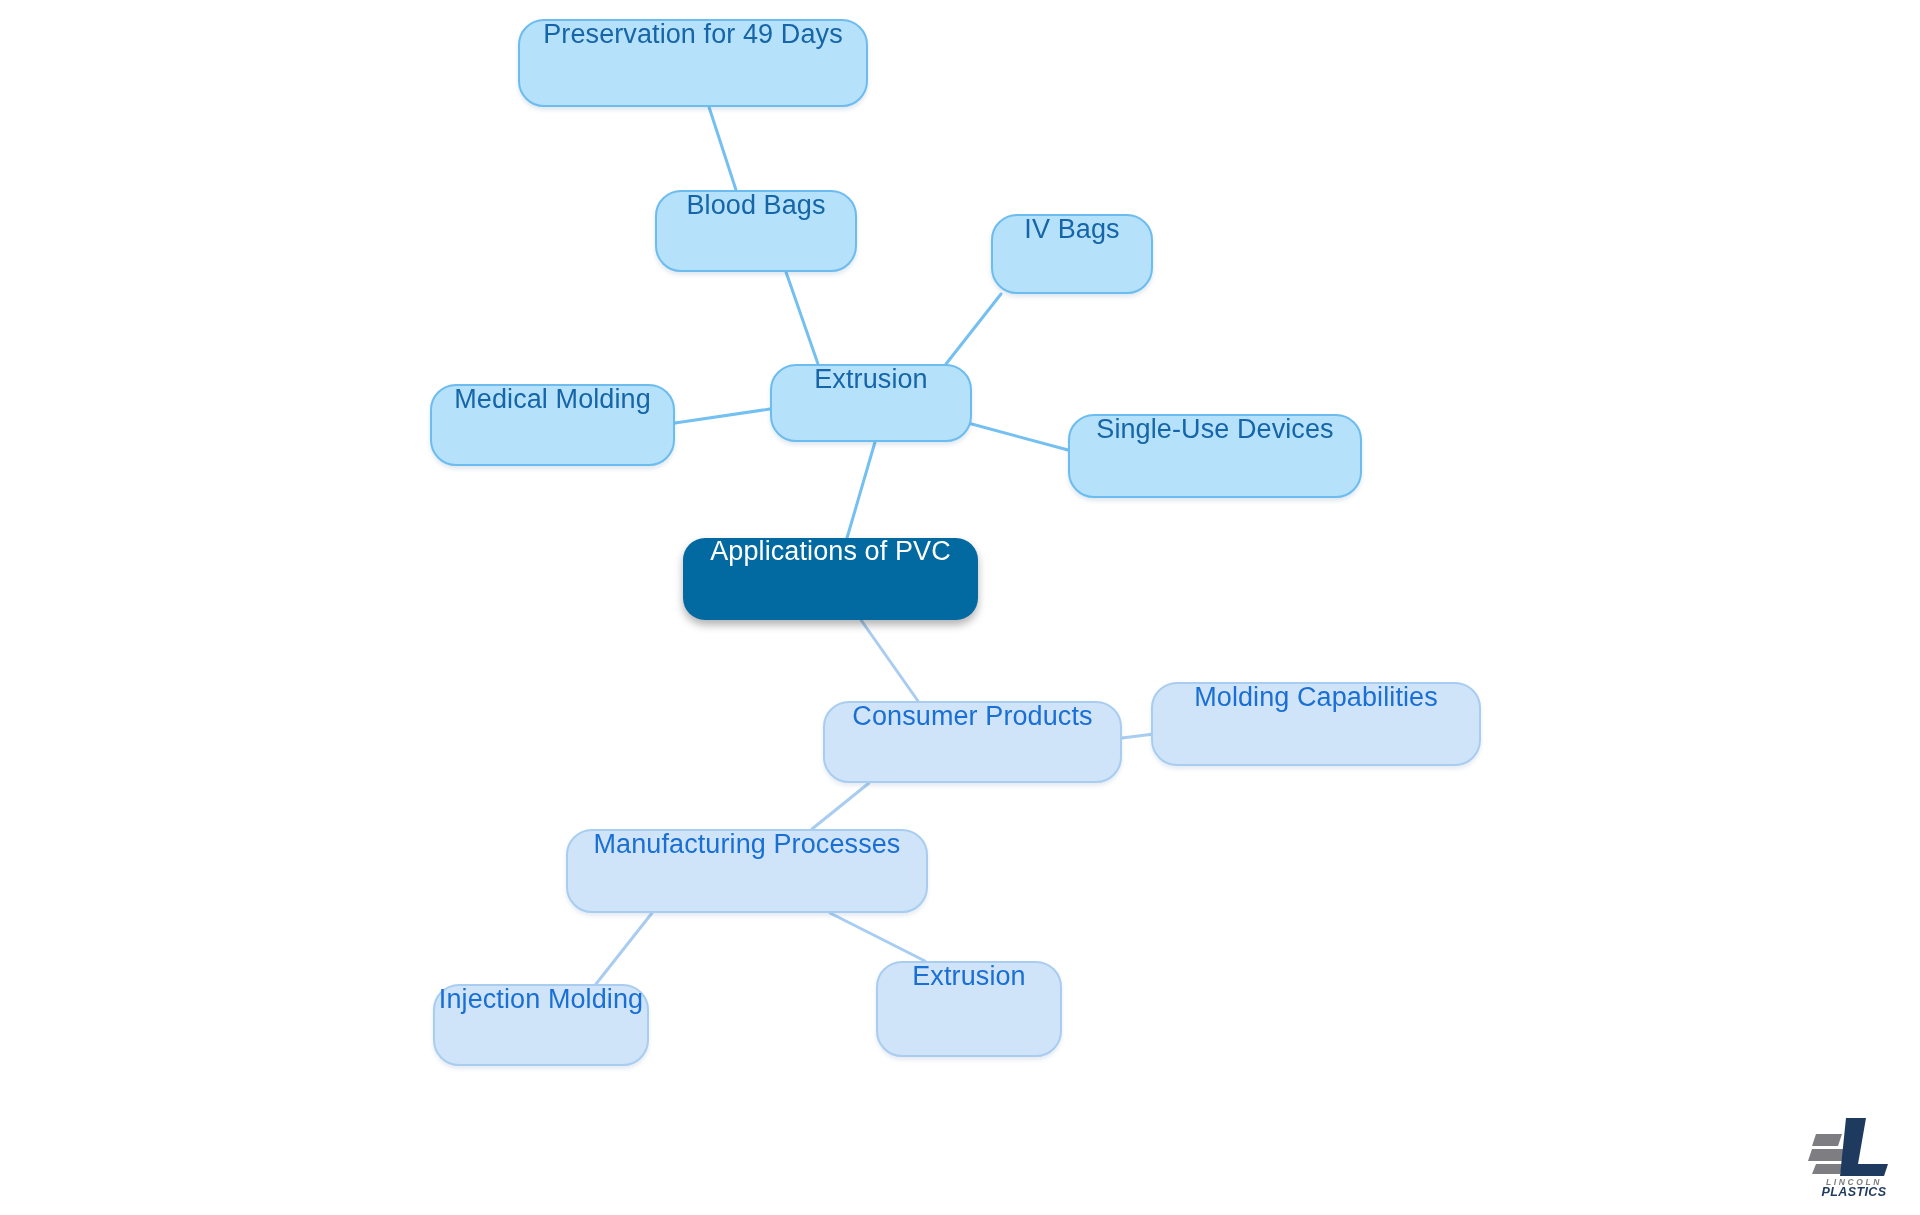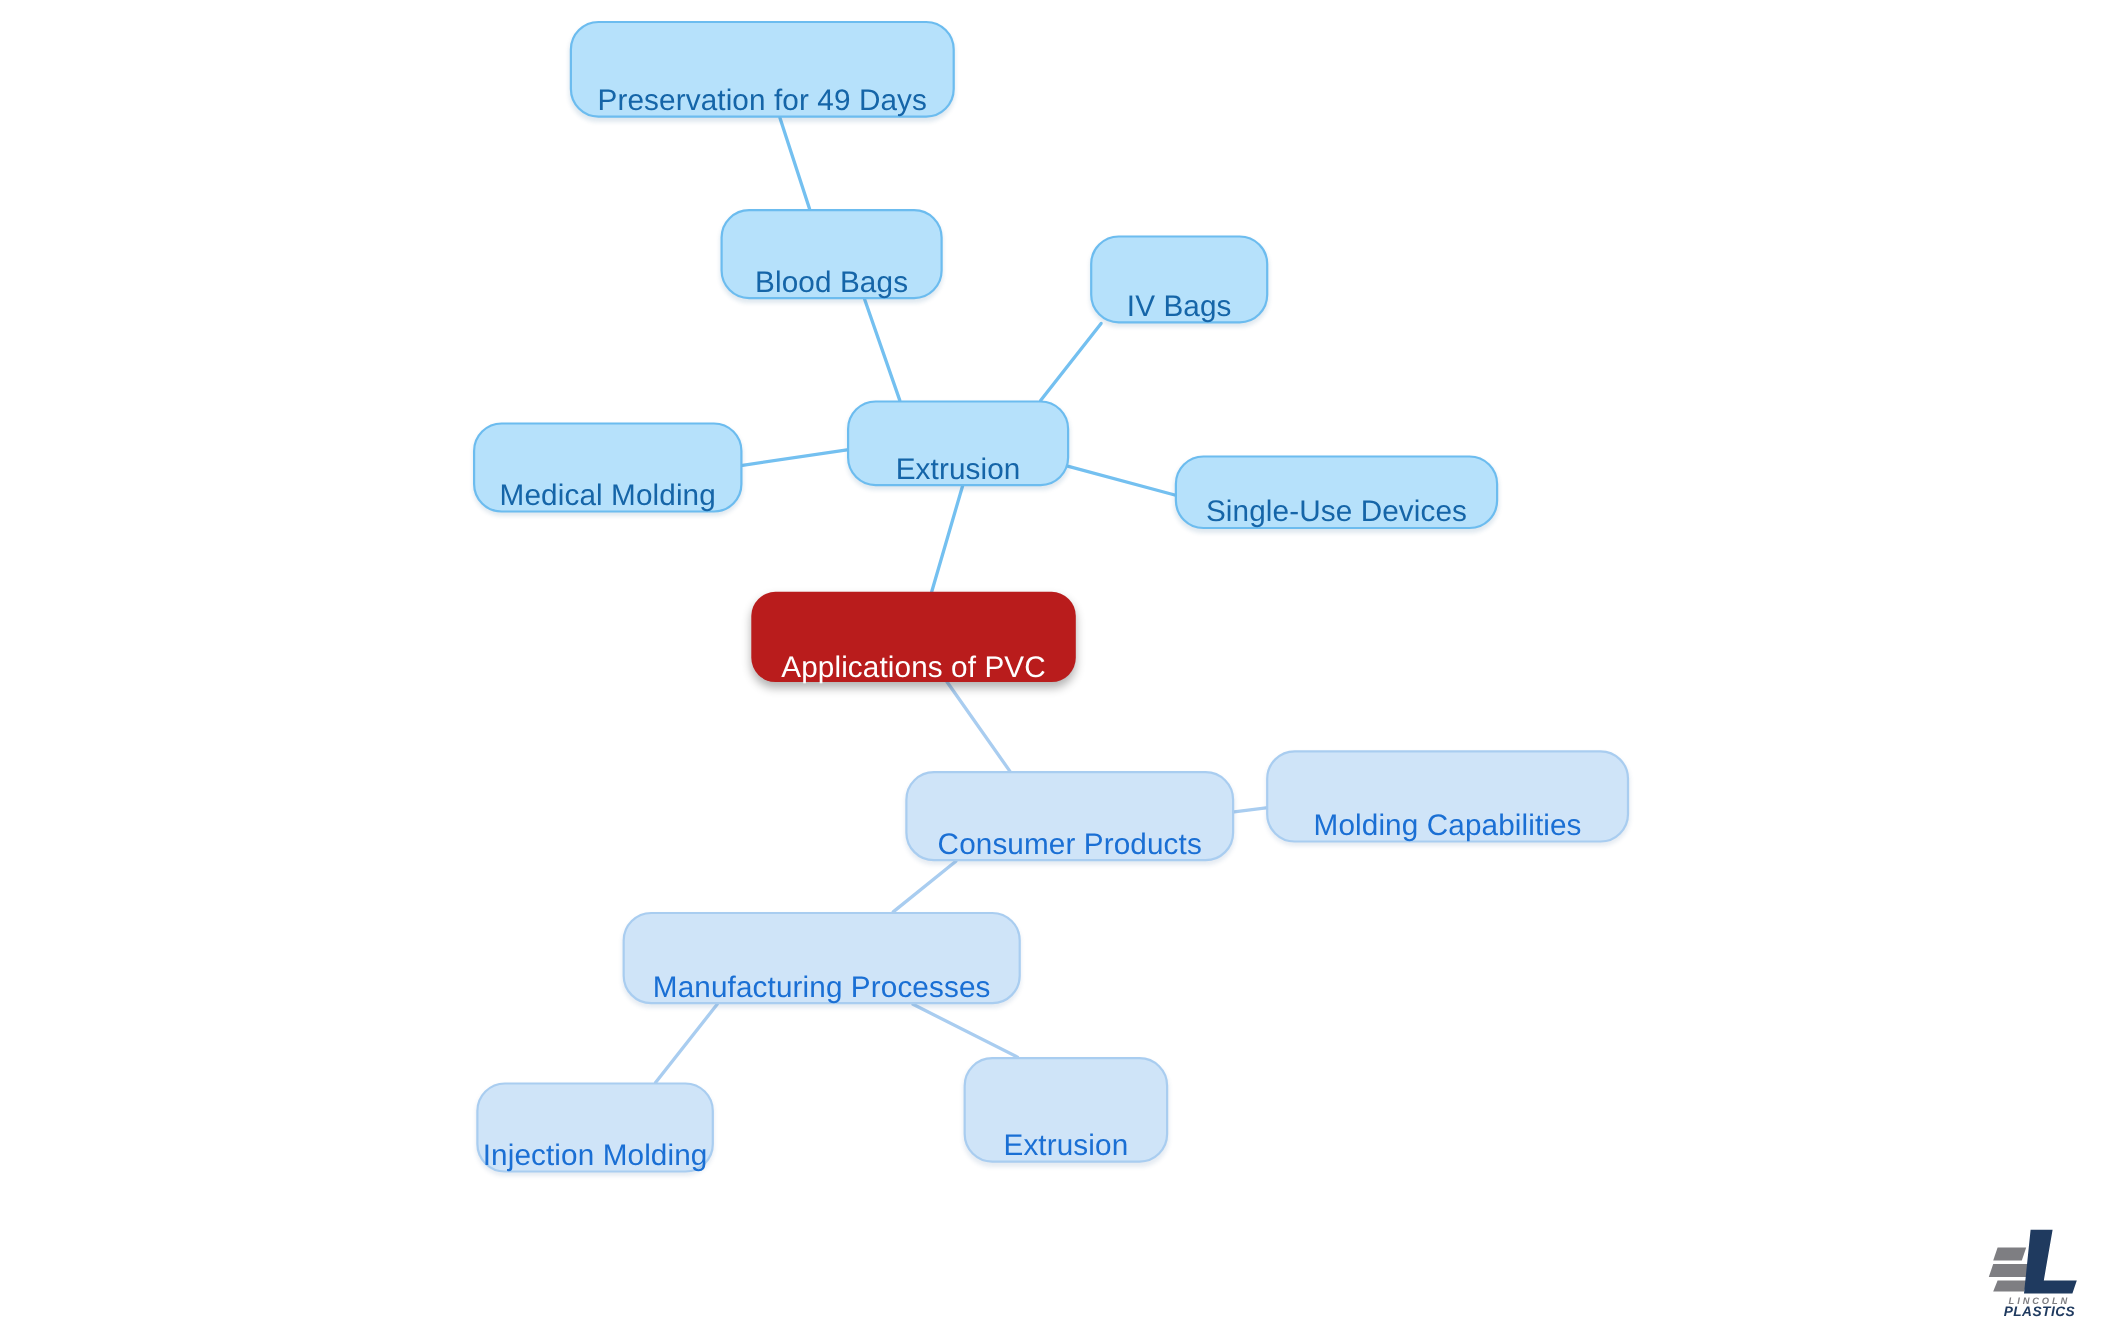--- a/index.html
+++ b/index.html
@@ -24,29 +24,29 @@
   #edges {
     position: absolute;
     left: 0;
     top: 0;
     width: 1920px;
     height: 1215px;
   }
   .node {
     position: absolute;
     display: flex;
-    align-items: flex-end;
+    align-items: flex-start;
     justify-content: center;
     box-sizing: border-box;
     text-align: center;
     white-space: nowrap;
     line-height: 1;
   }
   .node-root {
-    background: #b91c1c;
+    background: #0369a1;
     color: #ffffff;
     border-radius: 22px;
     font-size: 27px;
     letter-spacing: .1px;
     box-shadow: 0 5px 9px rgba(0,0,0,0.30);
   }
   .node-branch-a {
     background: #b6e1fb;
     border: 2px solid #6cbcef;
     color: #1565a8;
@@ -101,21 +101,21 @@
       </div>
       <div class="node node-branch-a" style="left: 518px; top: 19px; width: 350px; height: 88px;">
         <span>Preservation for 49 Days</span>
       </div>
       <div class="node node-branch-a" style="left: 991px; top: 214px; width: 162px; height: 80px;">
         <span>IV Bags</span>
       </div>
       <div class="node node-branch-a" style="left: 430px; top: 384px; width: 245px; height: 82px;">
         <span>Medical Molding</span>
       </div>
-      <div class="node node-branch-a" style="left: 1068px; top: 414px; width: 294px; height: 67px;">
+      <div class="node node-branch-a" style="left: 1068px; top: 414px; width: 294px; height: 84px;">
         <span>Single-Use Devices</span>
       </div>
       <div class="node node-branch-b" style="left: 823px; top: 701px; width: 299px; height: 82px;">
         <span>Consumer Products</span>
       </div>
       <div class="node node-branch-b" style="left: 1151px; top: 682px; width: 330px; height: 84px;">
         <span>Molding Capabilities</span>
       </div>
       <div class="node node-branch-b" style="left: 566px; top: 829px; width: 362px; height: 84px;">
         <span>Manufacturing Processes</span>

